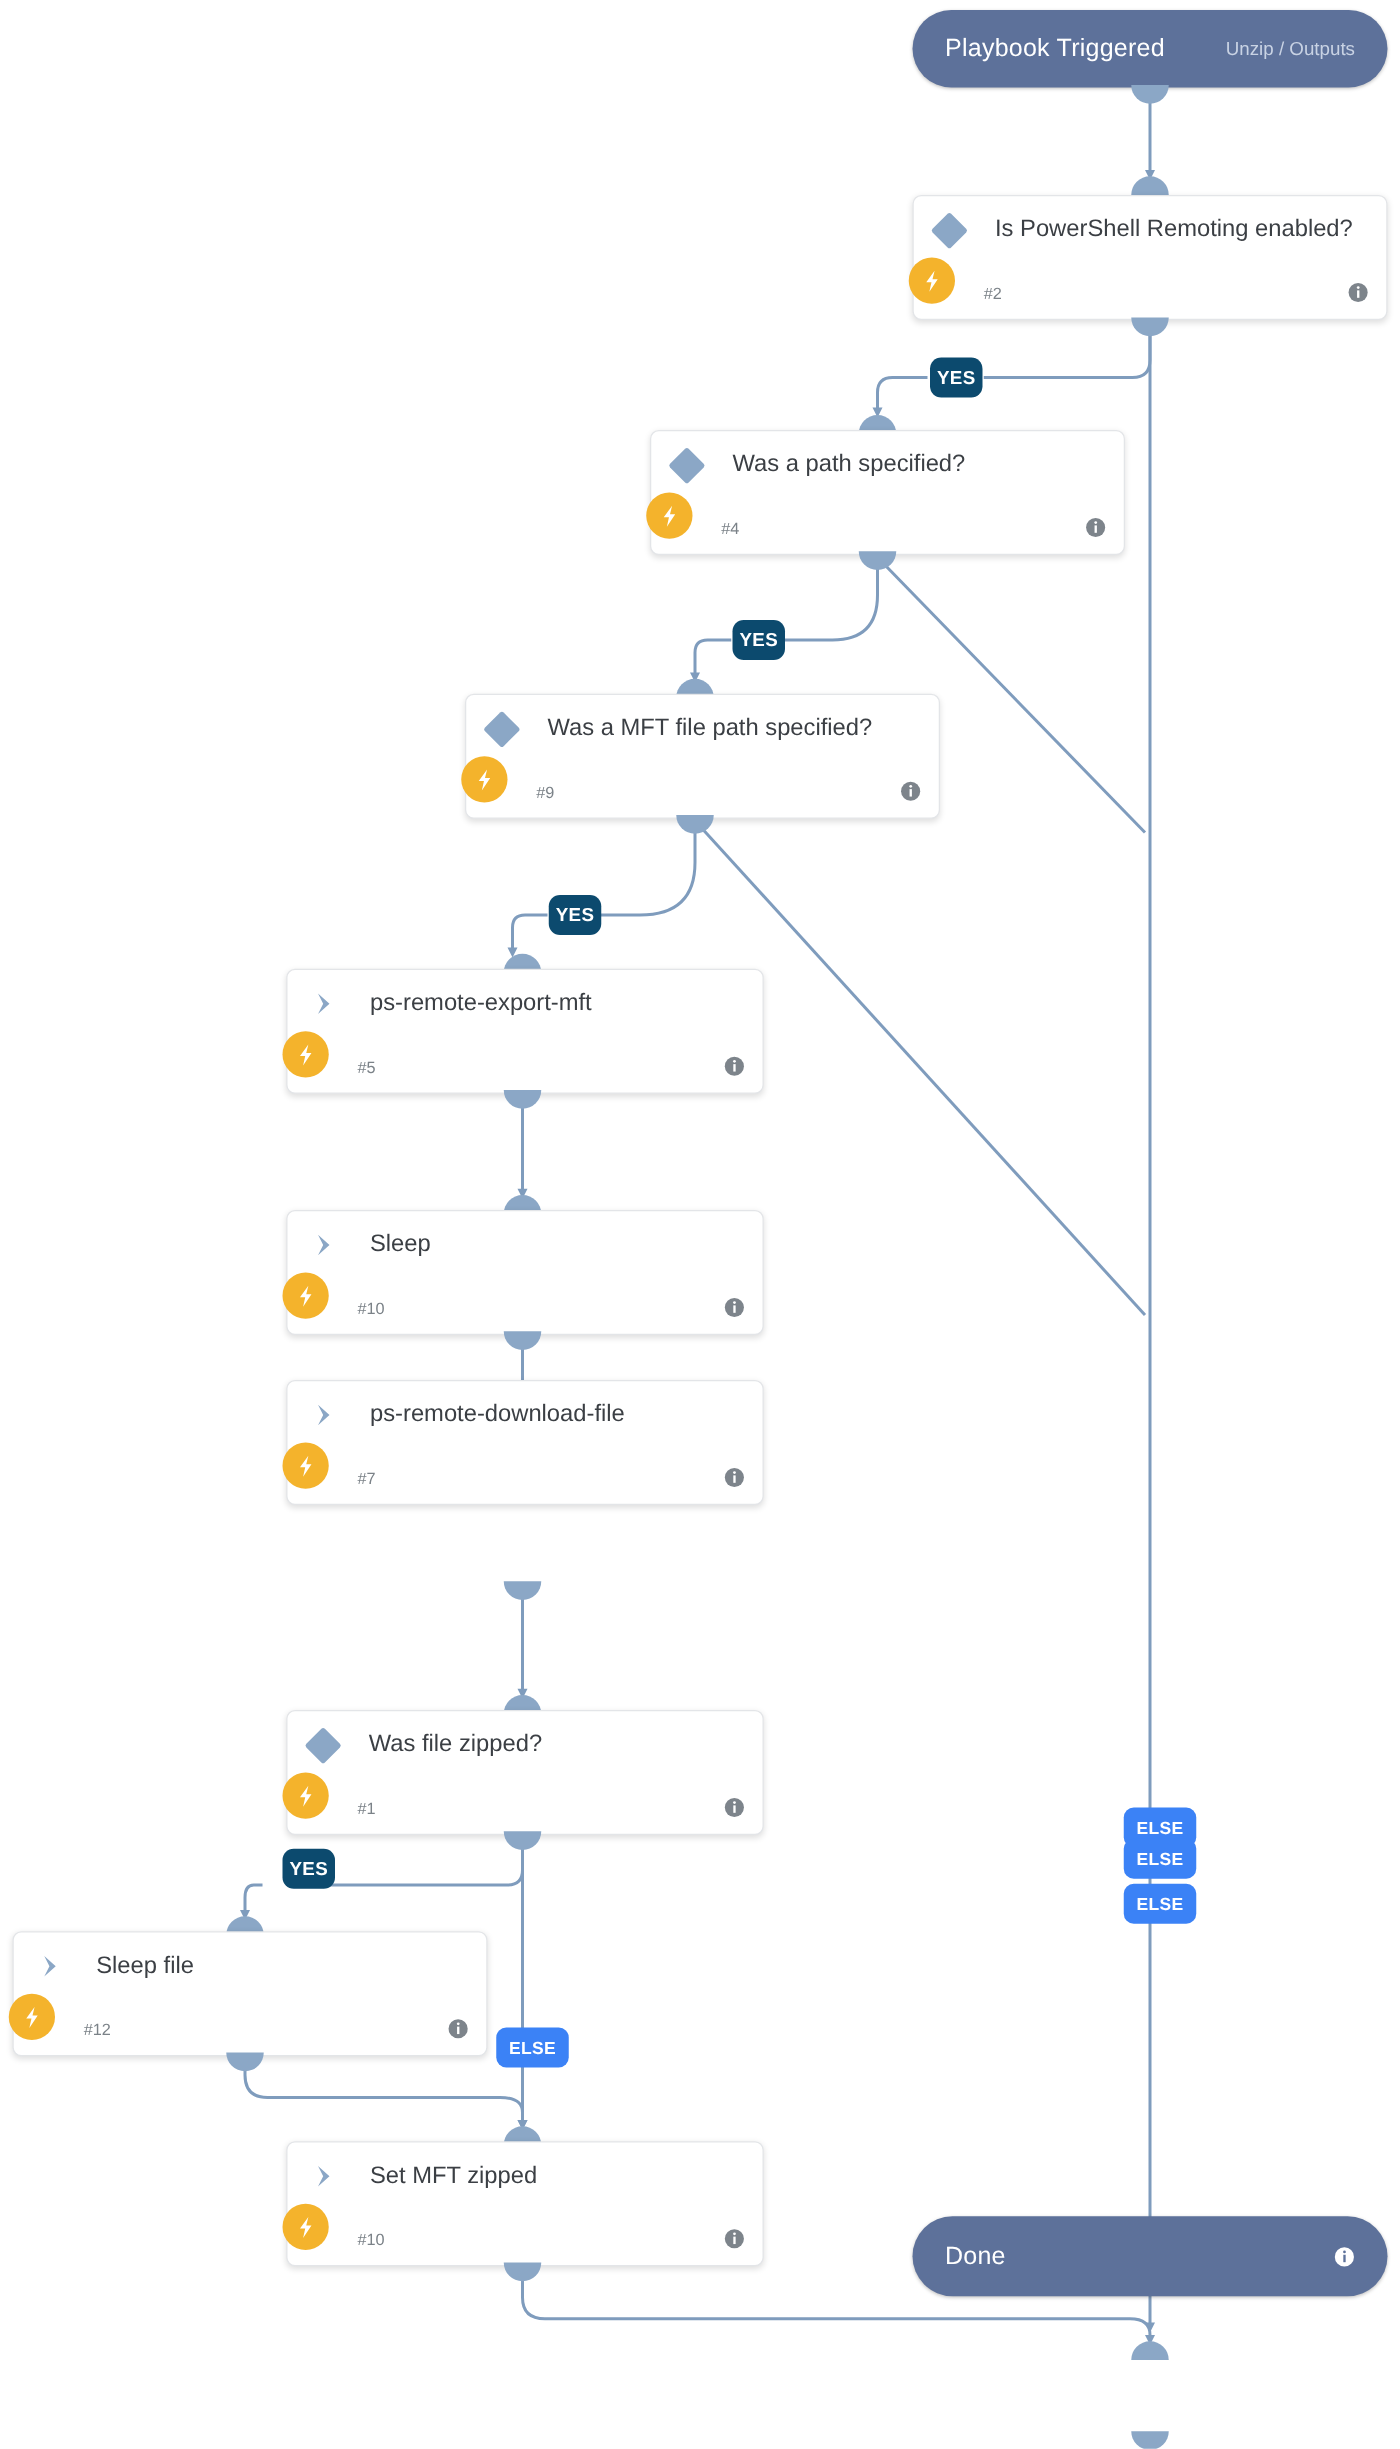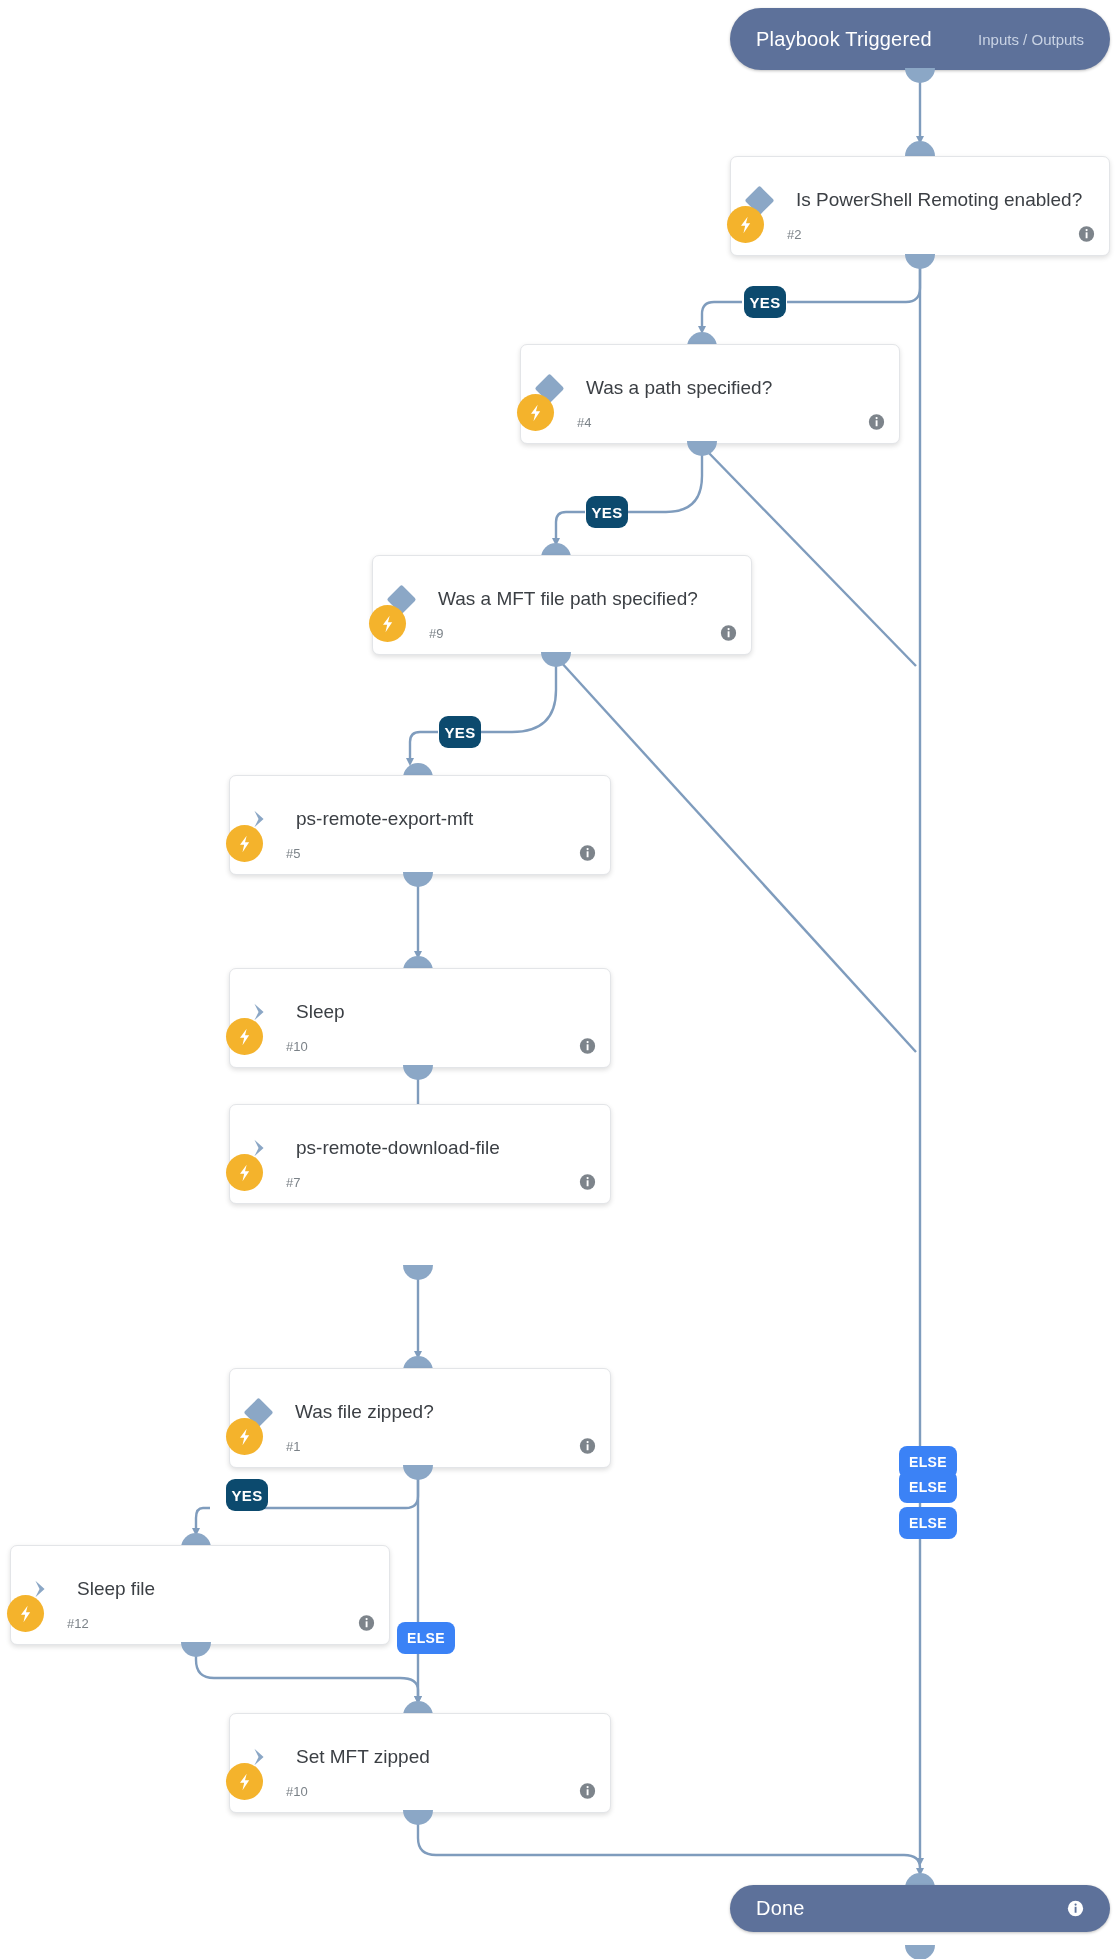--- a/index.html
+++ b/index.html
@@ -14,21 +14,21 @@
   
   .pill{position:absolute;background:#5d719a;border-radius:34px;
         box-shadow:0 1px 3px rgba(0,0,0,.25);display:flex;align-items:center;
         box-sizing:border-box;padding:0 26px;}
   .pill .pill-title{color:#ffffff;font-size:20px;letter-spacing:.2px;}
   .pill .pill-right{margin-left:auto;color:#c9d3e4;font-size:15px;}
 
   
   .card{position:absolute;background:#ffffff;border:1px solid #e3e5e8;border-radius:7px;
         box-shadow:0 2px 5px rgba(0,0,0,.13);box-sizing:border-box;}
-  .card .row-top{display:flex;align-items:flex-end;height:54px;padding-left:18px;}
+  .card .row-top{display:flex;align-items:center;height:54px;padding-left:18px;}
   .card .row-bot{display:flex;align-items:center;height:46px;padding-left:18px;
                  position:relative;}
   .card .node-title{font-size:19px;color:#3b3f44;margin-left:26px;}
   .card .node-num{font-size:13px;color:#7b8288;margin-left:38px;}
 
   
   .ico-diamond{width:21px;height:21px;background:#8ba7c6;transform:rotate(45deg);
                border-radius:2px;flex:0 0 auto;}
   
   .ico-chevron{flex:0 0 auto;width:22px;height:22px;}
@@ -98,21 +98,21 @@
 
       <path d="M196,1623 L196,1660 Q196,1678 214,1678 L400,1678 Q418,1678 418,1690 L418,1700" marker-end="url(#arw)"></path>
 
       <path d="M418,1815 L418,1838 Q418,1855 436,1855 L904,1855 Q920,1855 920,1868 L920,1872" marker-end="url(#arw)"></path>
 
     </g>
   </svg>
 
   <div class="pill" style="left:730px;top:8px;width:380px;height:62px;">
     <span class="pill-title">Playbook Triggered</span>
-    <span class="pill-right">Inputs / Outputs</span>
+    <span class="pill-right">Unzip / Outputs</span>
   </div>
   <div class="port bot" style="left:905px;top:68px;"></div>
 
   <div class="port top" style="left:905px;top:141px;"></div>
   <div class="card" style="left:730px;top:156px;width:380px;height:100px;">
     <div class="row-top">
       <span class="ico-diamond"></span>
       <span class="node-title">Is PowerShell Remoting enabled?</span>
     </div>
     <div class="row-bot">
@@ -353,21 +353,21 @@
       </span>
     </div>
   </div>
   <div class="port bot" style="left:403px;top:1810px;"></div>
 
   <div class="badge els" style="left:899px;top:1446px;">ELSE</div>
   <div class="badge els" style="left:899px;top:1471px;">ELSE</div>
   <div class="badge els" style="left:899px;top:1507px;">ELSE</div>
 
   <div class="port top" style="left:905px;top:1873px;"></div>
-  <div class="pill" style="left:730px;top:1885px;width:380px;height:47px;gap:48px;">
+  <div class="pill" style="left:730px;top:1773px;width:380px;height:64px;gap:48px;">
     <span class="pill-title">Done</span>
     <span style="margin-left:auto;display:flex;align-items:center;">
       <svg width="17" height="17" viewBox="0 0 20 20">
           <circle cx="10" cy="10" r="9" fill="#ffffff"></circle>
           <rect x="9" y="8" width="2.2" height="7" fill="#5d719a"></rect>
           <circle cx="10.1" cy="5.4" r="1.3" fill="#5d719a"></circle>
         </svg>
     </span>
   </div>
   <div class="port bot" style="left:905px;top:1945px;"></div>

